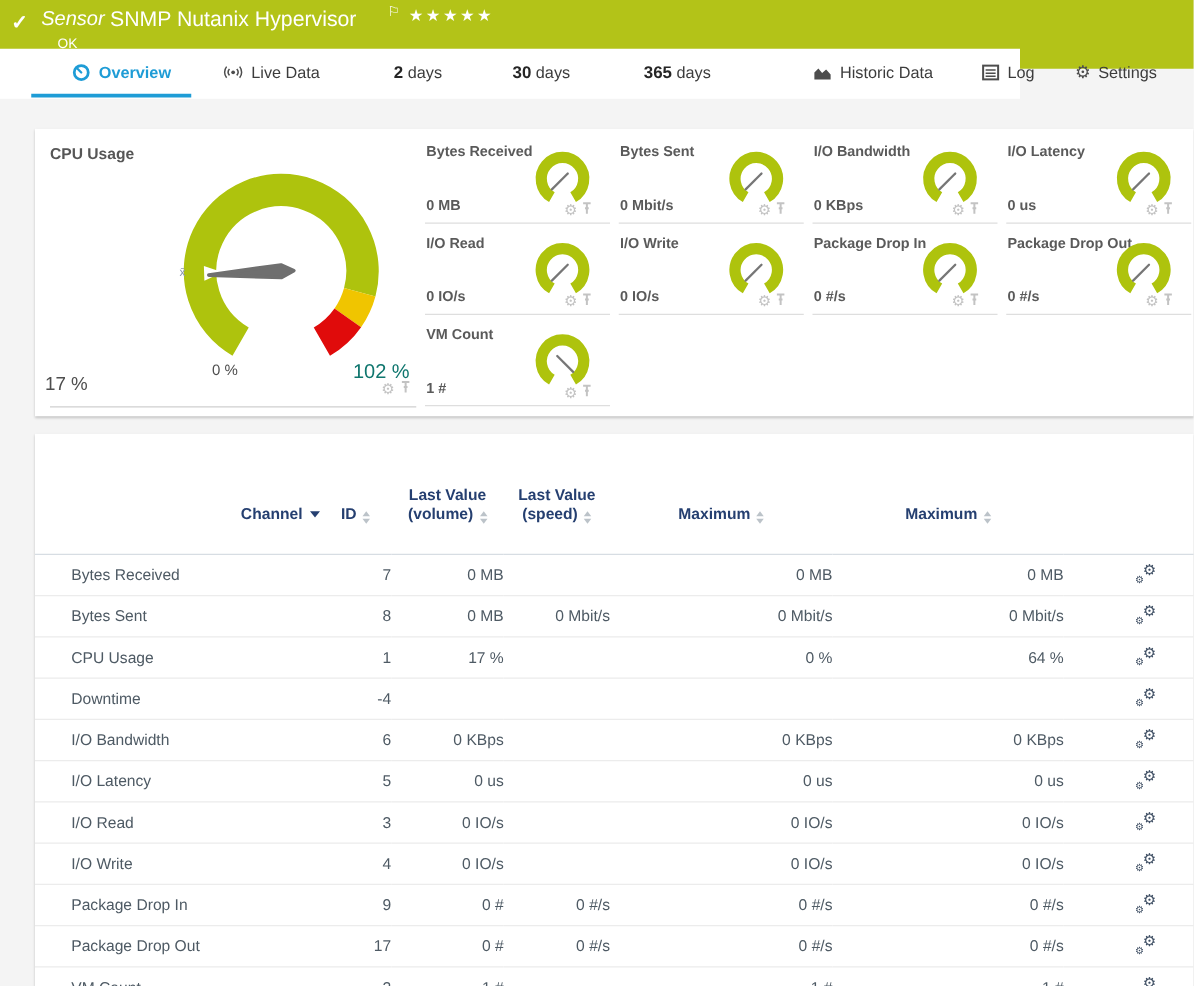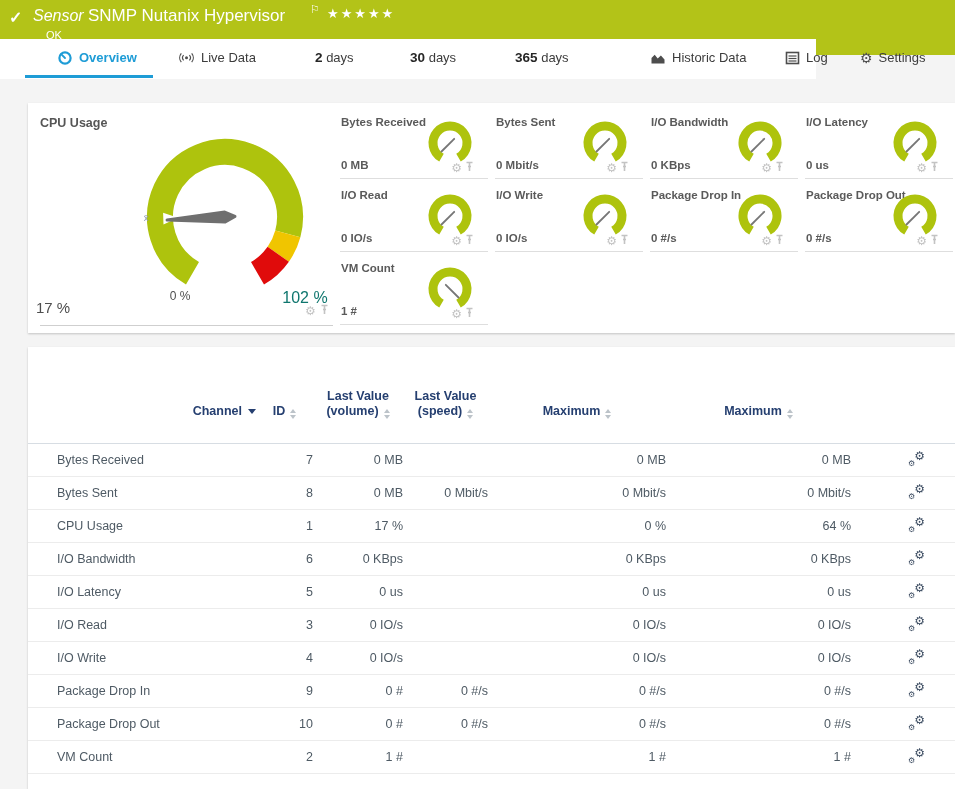--- a/index.html
+++ b/index.html
@@ -355,20 +355,29 @@
       <tr>
         <td class="l">CPU Usage</td>
           <td class="r">1</td>
           <td class="r">17 %</td>
           <td class="r"></td>
           <td class="r">0 %</td>
           <td class="r">64 %</td>
         <td class="gearcell"><span class="gears"><span class="g1">⚙</span><span class="g2">⚙</span></span></td>
       </tr>
       <tr>
+        <td class="l">Downtime</td>
+          <td class="r">-4</td>
+          <td class="r"></td>
+          <td class="r"></td>
+          <td class="r"></td>
+          <td class="r"></td>
+        <td class="gearcell"><span class="gears"><span class="g1">⚙</span><span class="g2">⚙</span></span></td>
+      </tr>
+      <tr>
         <td class="l">I/O Bandwidth</td>
           <td class="r">6</td>
           <td class="r">0 KBps</td>
           <td class="r"></td>
           <td class="r">0 KBps</td>
           <td class="r">0 KBps</td>
         <td class="gearcell"><span class="gears"><span class="g1">⚙</span><span class="g2">⚙</span></span></td>
       </tr>
       <tr>
         <td class="l">I/O Latency</td>
@@ -401,21 +410,21 @@
         <td class="l">Package Drop In</td>
           <td class="r">9</td>
           <td class="r">0 #</td>
           <td class="r">0 #/s</td>
           <td class="r">0 #/s</td>
           <td class="r">0 #/s</td>
         <td class="gearcell"><span class="gears"><span class="g1">⚙</span><span class="g2">⚙</span></span></td>
       </tr>
       <tr>
         <td class="l">Package Drop Out</td>
-          <td class="r">10</td>
+          <td class="r">17</td>
           <td class="r">0 #</td>
           <td class="r">0 #/s</td>
           <td class="r">0 #/s</td>
           <td class="r">0 #/s</td>
         <td class="gearcell"><span class="gears"><span class="g1">⚙</span><span class="g2">⚙</span></span></td>
       </tr>
       <tr>
         <td class="l">VM Count</td>
           <td class="r">2</td>
           <td class="r">1 #</td>

